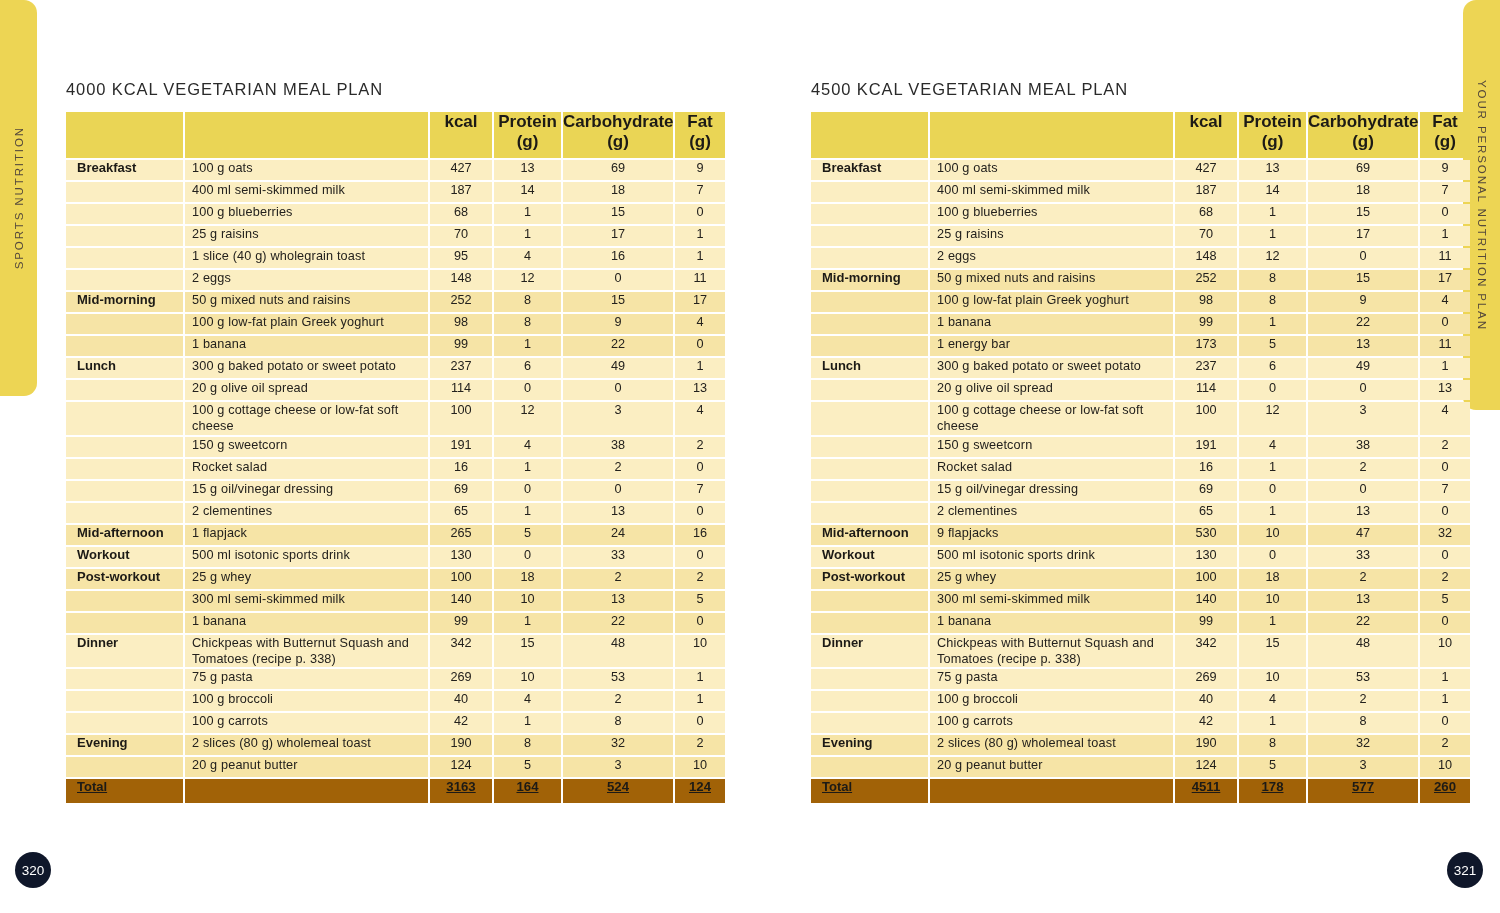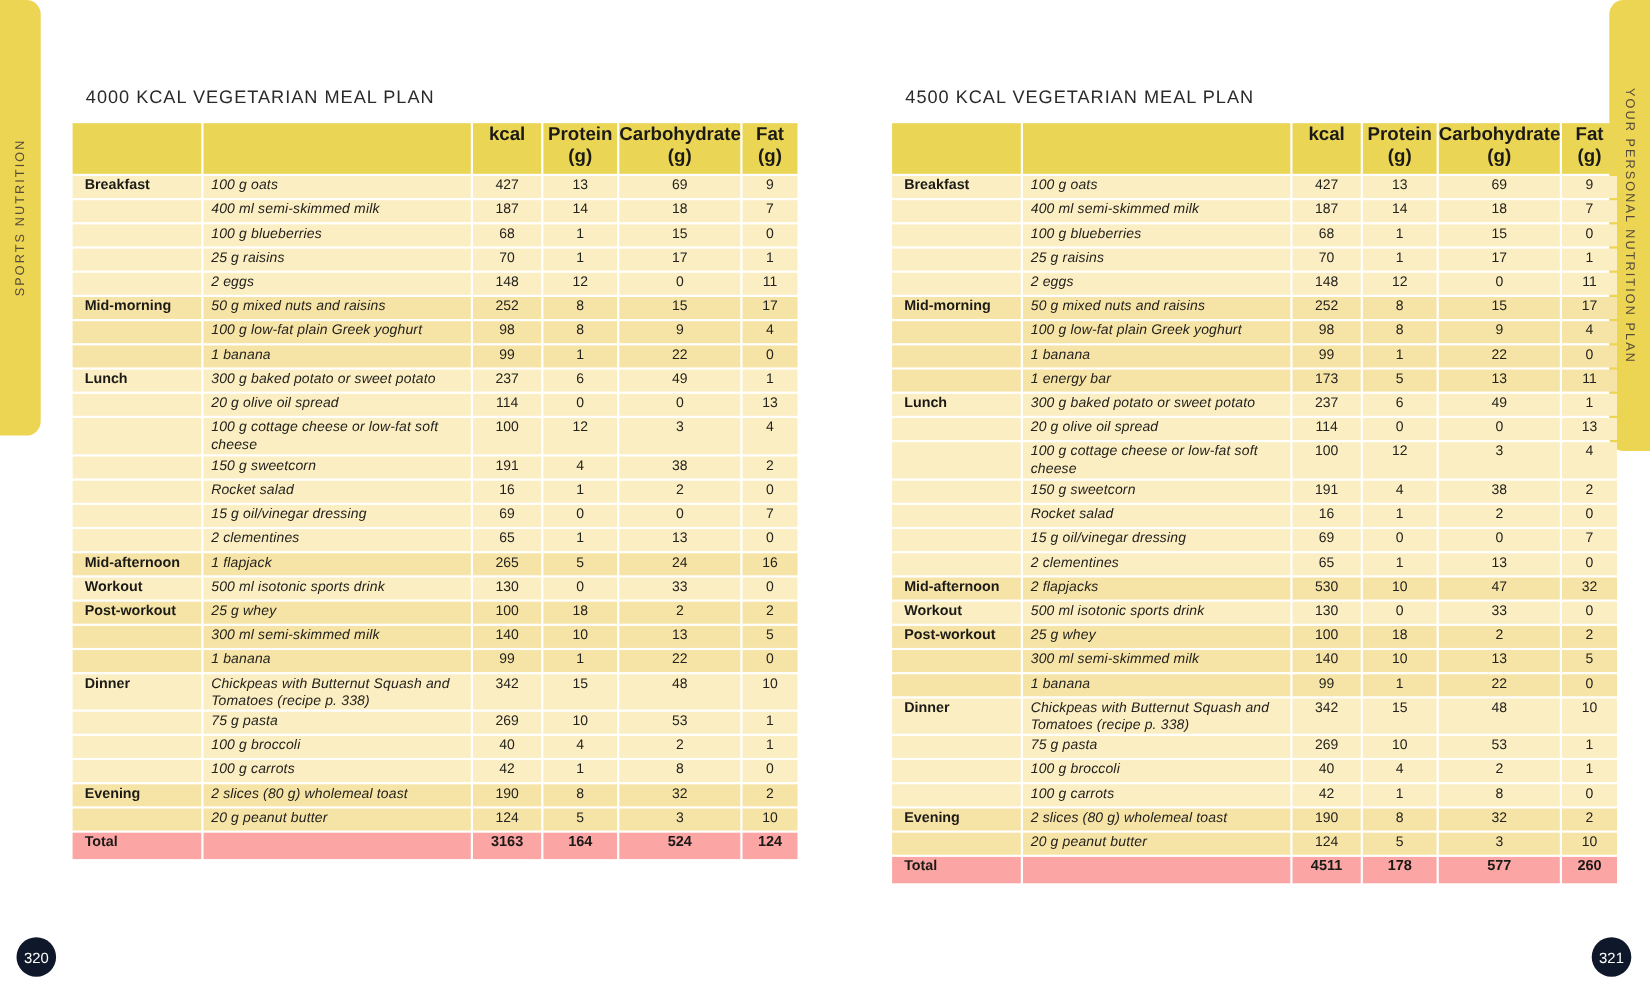--- a/index.html
+++ b/index.html
@@ -67,21 +67,20 @@
   .page.right { left: 750px; }
 
   .plan-title {
     position: absolute;
     top: 80px;
     font-size: 16.5px;
     letter-spacing: 0.9px;
     color: #2a2a2a;
     font-weight: 400;
     white-space: nowrap;
-    margin-left: 12px;
   }
   .page.left  .plan-title { left: 66px; }
   .page.right .plan-title { left: 61px; }
 
   .plan-table {
     position: absolute;
     top: 110px;
     border-collapse: separate;
     border-spacing: 2px 2px;
     table-layout: fixed;
@@ -126,38 +125,38 @@
   }
   td.meal {
     font-weight: bold;
     font-size: 13px;
     padding-left: 11px;
     color: #1c1a16;
   }
   td.food {
     padding-left: 7px;
     letter-spacing: 0.15px;
-    font-style: italic;
   }
   td.num {
     text-align: center;
   }
 
   
   .band-a td { background: #fbeec2; }
   .band-b td { background: #f6e4a6; }
 
   
   tfoot td {
-    background: #fca5a5;
+    background: #a16207;
     font-weight: bold;
     font-size: 13.2px;
     color: #1c1a16;
     height: 24px;
     padding: 3px 0;
+    text-decoration: underline;
   }
   tfoot td.meal { padding-left: 11px; }
   tfoot td.num  { text-align: center; }
 </style>
 </head>
 <body>
 
 <div class="edge-tab left">
   <span class="vtext">SPORTS NUTRITION</span>
 </div>
@@ -218,20 +217,28 @@
         <tr class="band-a">
           <td class="meal"></td>
           <td class="food">25 g raisins</td>
           <td class="num">70</td>
           <td class="num">1</td>
           <td class="num">17</td>
           <td class="num">1</td>
         </tr>
         <tr class="band-a">
           <td class="meal"></td>
+          <td class="food">1 slice (40 g) wholegrain toast</td>
+          <td class="num">95</td>
+          <td class="num">4</td>
+          <td class="num">16</td>
+          <td class="num">1</td>
+        </tr>
+        <tr class="band-a">
+          <td class="meal"></td>
           <td class="food">2 eggs</td>
           <td class="num">148</td>
           <td class="num">12</td>
           <td class="num">0</td>
           <td class="num">11</td>
         </tr>
         <tr class="band-b">
           <td class="meal">Mid-morning</td>
           <td class="food">50 g mixed nuts and raisins</td>
           <td class="num">252</td>
@@ -558,21 +565,21 @@
         <tr class="band-a">
           <td class="meal"></td>
           <td class="food">2 clementines</td>
           <td class="num">65</td>
           <td class="num">1</td>
           <td class="num">13</td>
           <td class="num">0</td>
         </tr>
         <tr class="band-b">
           <td class="meal">Mid-afternoon</td>
-          <td class="food">2 flapjacks</td>
+          <td class="food">9 flapjacks</td>
           <td class="num">530</td>
           <td class="num">10</td>
           <td class="num">47</td>
           <td class="num">32</td>
         </tr>
         <tr class="band-a">
           <td class="meal">Workout</td>
           <td class="food">500 ml isotonic sports drink</td>
           <td class="num">130</td>
           <td class="num">0</td>

